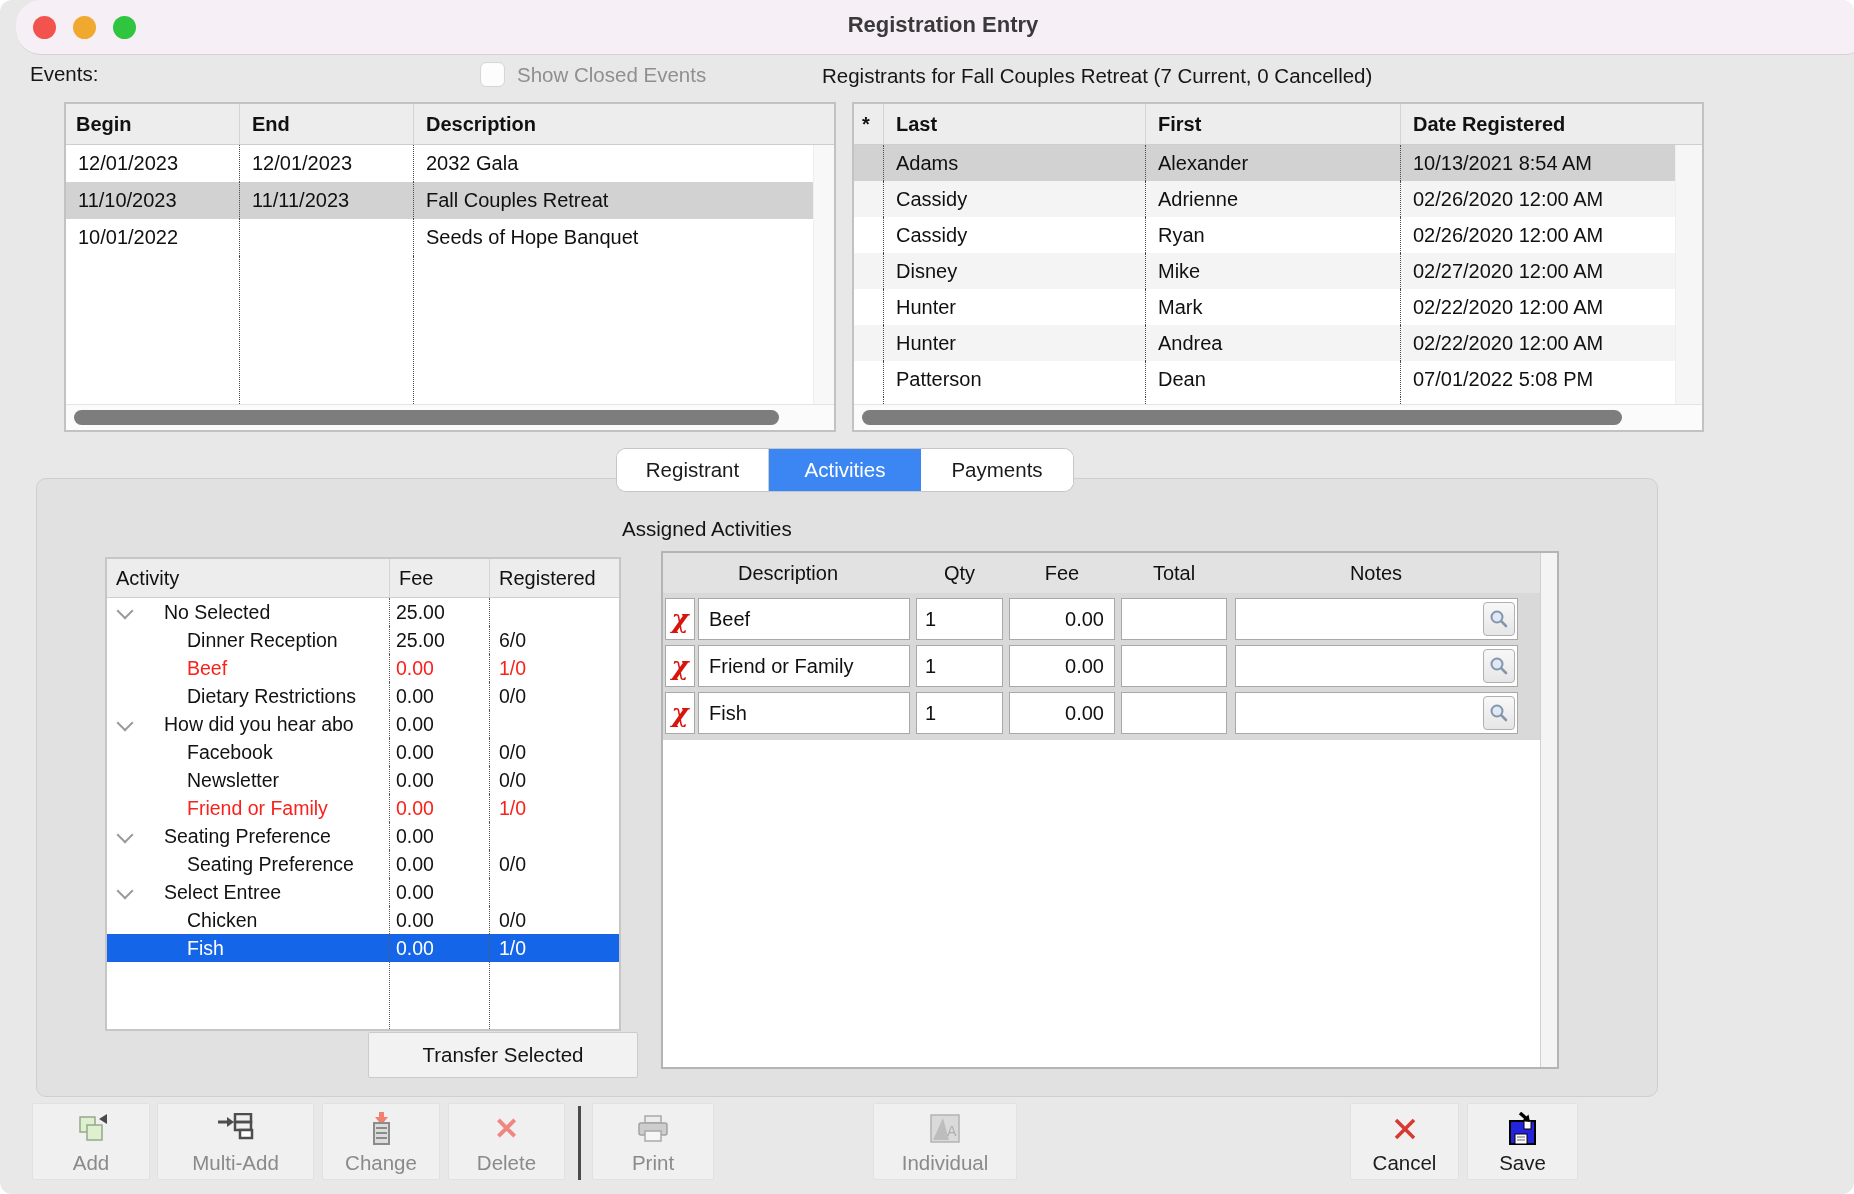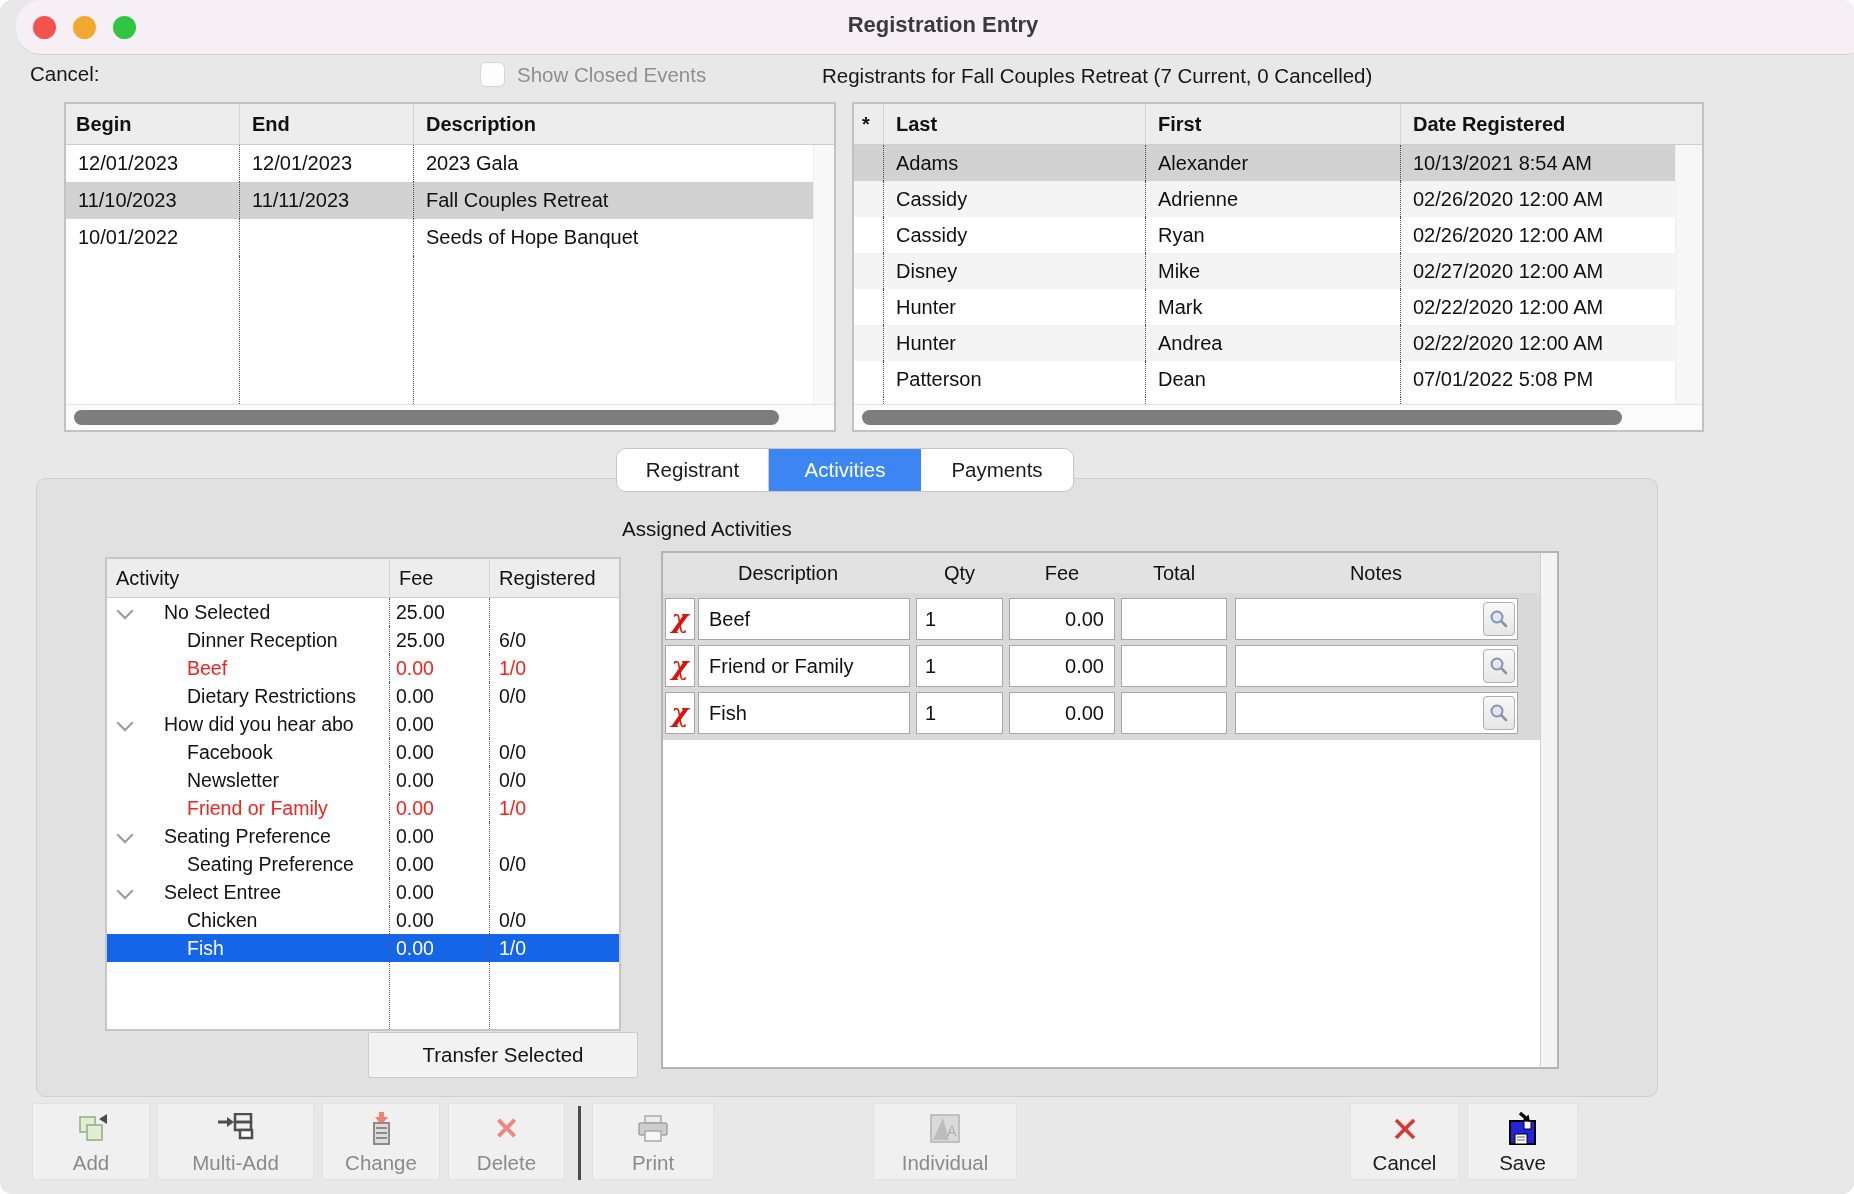--- a/index.html
+++ b/index.html
@@ -144,39 +144,39 @@
 
 <div class="window">
 
   <div class="titlebar">
     <div class="traffic t-red"></div>
     <div class="traffic t-yellow"></div>
     <div class="traffic t-green"></div>
     <div class="title">Registration Entry</div>
   </div>
 
-  <div class="events-label">Cancel:</div>
+  <div class="events-label">Events:</div>
   <div class="chk-wrap">
     <div class="checkbox"></div>
     <span class="chk-label">Show Closed Events</span>
   </div>
   <div class="reg-label">Registrants for Fall Couples Retreat (7 Current, 0 Cancelled)</div>
 
   <div class="table events-table">
     <div class="thead">
       <span class="hcell c-begin">Begin</span>
       <span class="hcell c-end">End</span>
       <span class="hcell c-desc">Description</span>
     </div>
     <div class="tbody">
       <div class="rows">
   <div class="erow">
     <span class="ecell c-begin">12/01/2023</span>
     <span class="ecell c-end">12/01/2023</span>
-    <span class="ecell c-desc">2023 Gala</span>
+    <span class="ecell c-desc">2032 Gala</span>
   </div>
 
   <div class="erow selected">
     <span class="ecell c-begin">11/10/2023</span>
     <span class="ecell c-end">11/11/2023</span>
     <span class="ecell c-desc">Fall Couples Retreat</span>
   </div>
 
   <div class="erow">
     <span class="ecell c-begin">10/01/2022</span>

